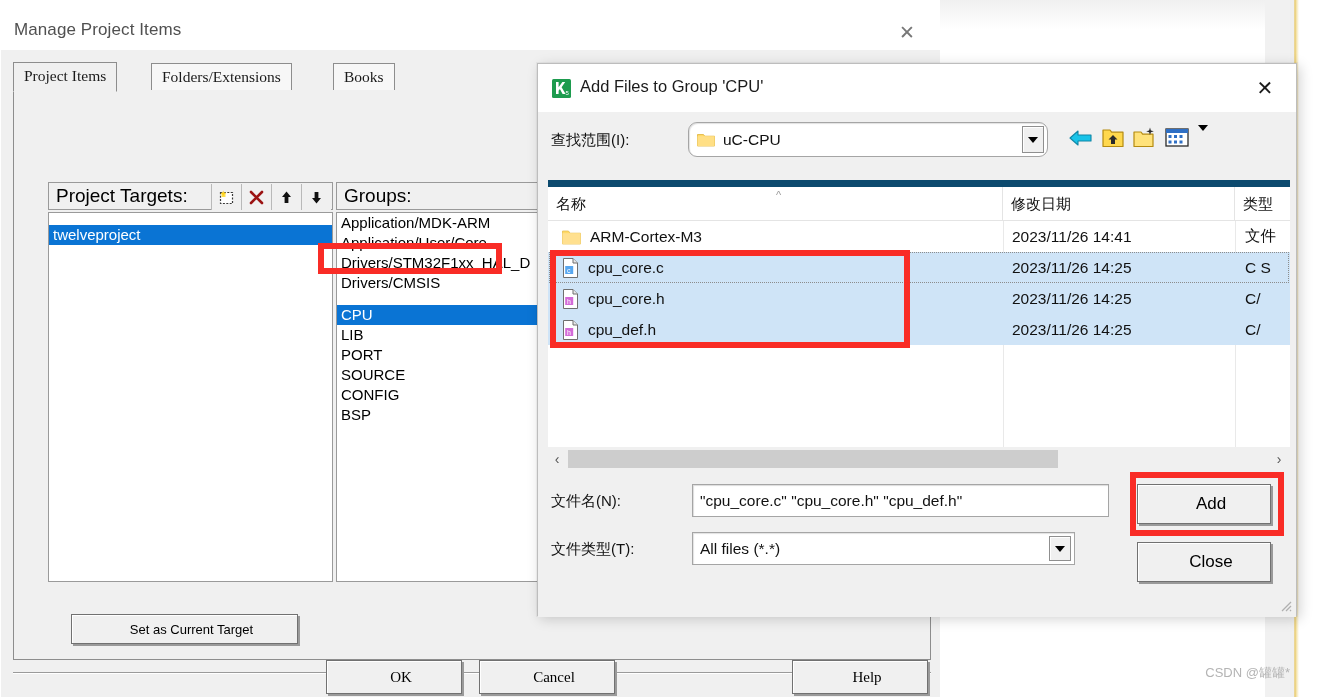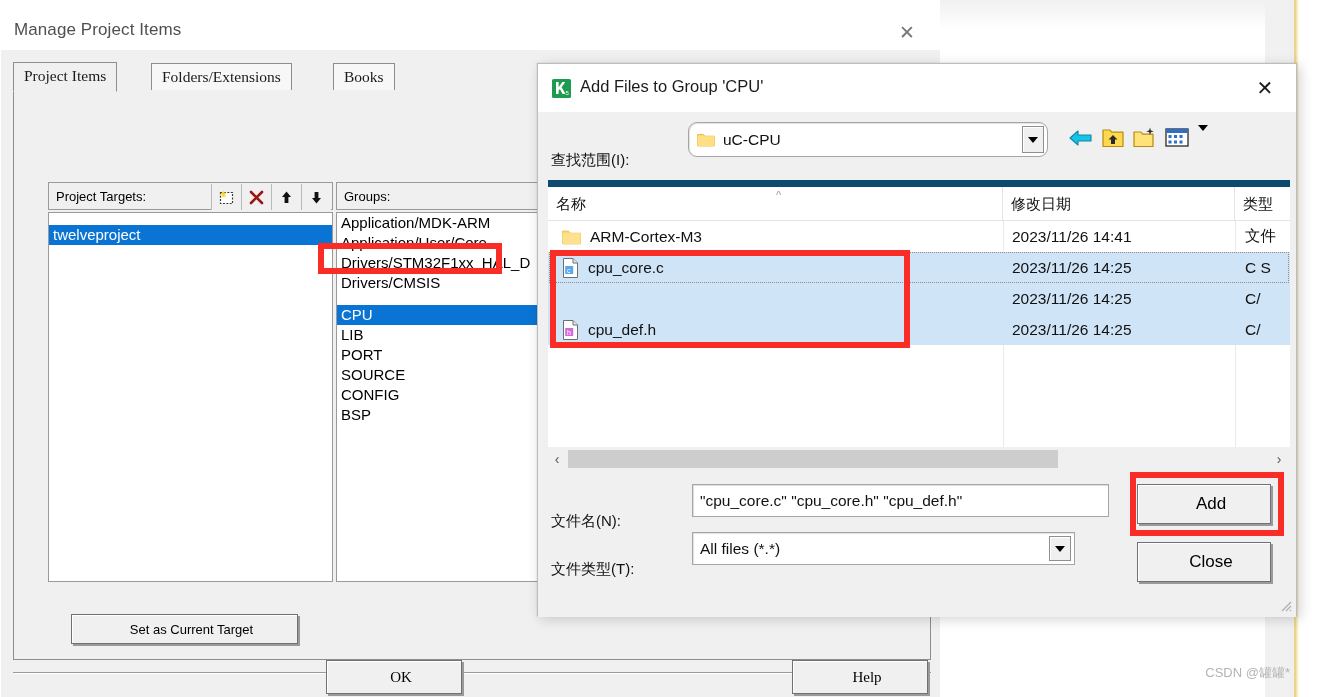--- a/index.html
+++ b/index.html
@@ -120,21 +120,21 @@
     background: #f0f0f0;
   }
   .pane-header {
     position: absolute; left: 0; top: 0; height: 28px; width: 100%;
     border: 1px solid #9a9a9a;
     background: #f0f0f0;
     display: flex; align-items: center;
   }
   .pane-header-label {
     font-family: "Liberation Sans", sans-serif;
-    font-size: 13px; color: #000;
+    font-size: 19px; color: #000;
     padding-left: 7px; white-space: nowrap;
   }
   .tool-btns { position: absolute; right: 0; top: 0; display: flex; height: 26px; }
   .tool-btn {
     width: 30px; height: 26px;
     border-left: 1px solid #b9b9b9;
     display: flex; align-items: center; justify-content: center;
     background: #f0f0f0;
   }
   .tool-btn svg { display: block; }
@@ -206,21 +206,20 @@
   .af-body {
     position: absolute; left: 0; top: 48px; width: 100%; height: 505px;
     background: #f0f0f0;
   }
 
   .lbl-cn {
     position: absolute;
     font-family: "Liberation Sans", sans-serif;
     font-size: 15px; color: #111;
     white-space: nowrap;
-    margin-top: 20px;
   }
 
   .combo {
     position: absolute;
     background: #ffffff;
     border: 1px solid #a5a5a5;
     box-shadow: inset 1px 1px 1px rgba(0,0,0,0.12);
     display: flex; align-items: center;
   }
   .combo-arrow {
@@ -431,20 +430,21 @@
           </div>
         </div>
 
         <div class="btn3d" style="left:57px; top:524px; width:227px; height:30px;">Set as Current Target</div>
 
       </div>
 
       <div class="mpi-sep"></div>
 
       <div class="btn3d serif" style="left:325px; top:610px; width:136px; height:34px;">OK</div>
+      <div class="btn3d serif" style="left:478px; top:610px; width:136px; height:34px;">Cancel</div>
       <div class="btn3d serif" style="left:791px; top:610px; width:136px; height:34px;">Help</div>
 
     </div>
   </div>
 
   <div class="af-window">
     <div class="af-titlebar">
       <div class="af-icon">
         <svg width="19" height="19" viewBox="0 0 19 19">
           <rect x="0" y="0" width="19" height="19" rx="1.5" fill="#1d9b4e"></rect>
@@ -544,20 +544,31 @@
             <text x="5" y="14.6" font-size="7" fill="#ffffff" font-family="Liberation Sans, sans-serif">c</text>
           </svg>
         </span>
         <span>cpu_core.c</span>
       </div>
       <div class="fl-cell" style="left:464px; width:215px;">2023/11/26 14:25</div>
       <div class="fl-cell" style="left:697px; width:45px;">C S</div>
     </div>
 
     <div class="fl-row sel" style="top:96px;">
+      <div class="fl-cell" style="left:14px; width:440px;">
+        <span class="file-ico">
+          <svg width="17" height="20" viewBox="0 0 17 20">
+            <path d="M1.5 0.5 L11 0.5 L15.5 5 L15.5 19.5 L1.5 19.5 Z" fill="#ffffff" stroke="#6f6f6f" stroke-width="1"></path>
+            <path d="M11 0.5 L11 5 L15.5 5" fill="#e8e8e8" stroke="#6f6f6f" stroke-width="1"></path>
+            <rect x="3.2" y="8" width="8" height="8" fill="#d36ad8"></rect>
+            <text x="5" y="14.6" font-size="7" fill="#ffffff" font-family="Liberation Sans, sans-serif">h</text>
+          </svg>
+        </span>
+        <span>cpu_core.h</span>
+      </div>
       <div class="fl-cell" style="left:464px; width:215px;">2023/11/26 14:25</div>
       <div class="fl-cell" style="left:697px; width:45px;">C/</div>
     </div>
 
     <div class="fl-row sel" style="top:127px;">
       <div class="fl-cell" style="left:14px; width:440px;">
         <span class="file-ico">
           <svg width="17" height="20" viewBox="0 0 17 20">
             <path d="M1.5 0.5 L11 0.5 L15.5 5 L15.5 19.5 L1.5 19.5 Z" fill="#ffffff" stroke="#6f6f6f" stroke-width="1"></path>
             <path d="M11 0.5 L11 5 L15.5 5" fill="#e8e8e8" stroke="#6f6f6f" stroke-width="1"></path>

